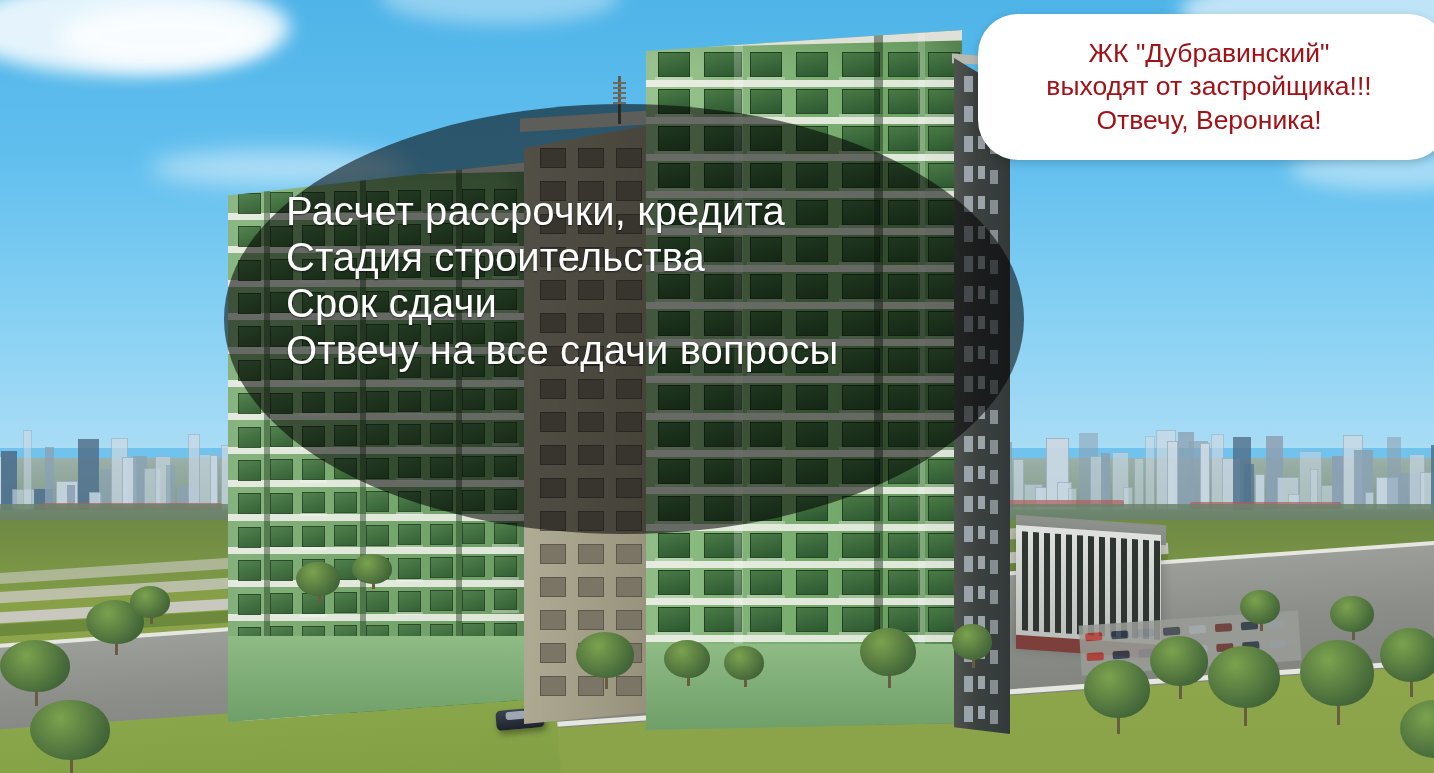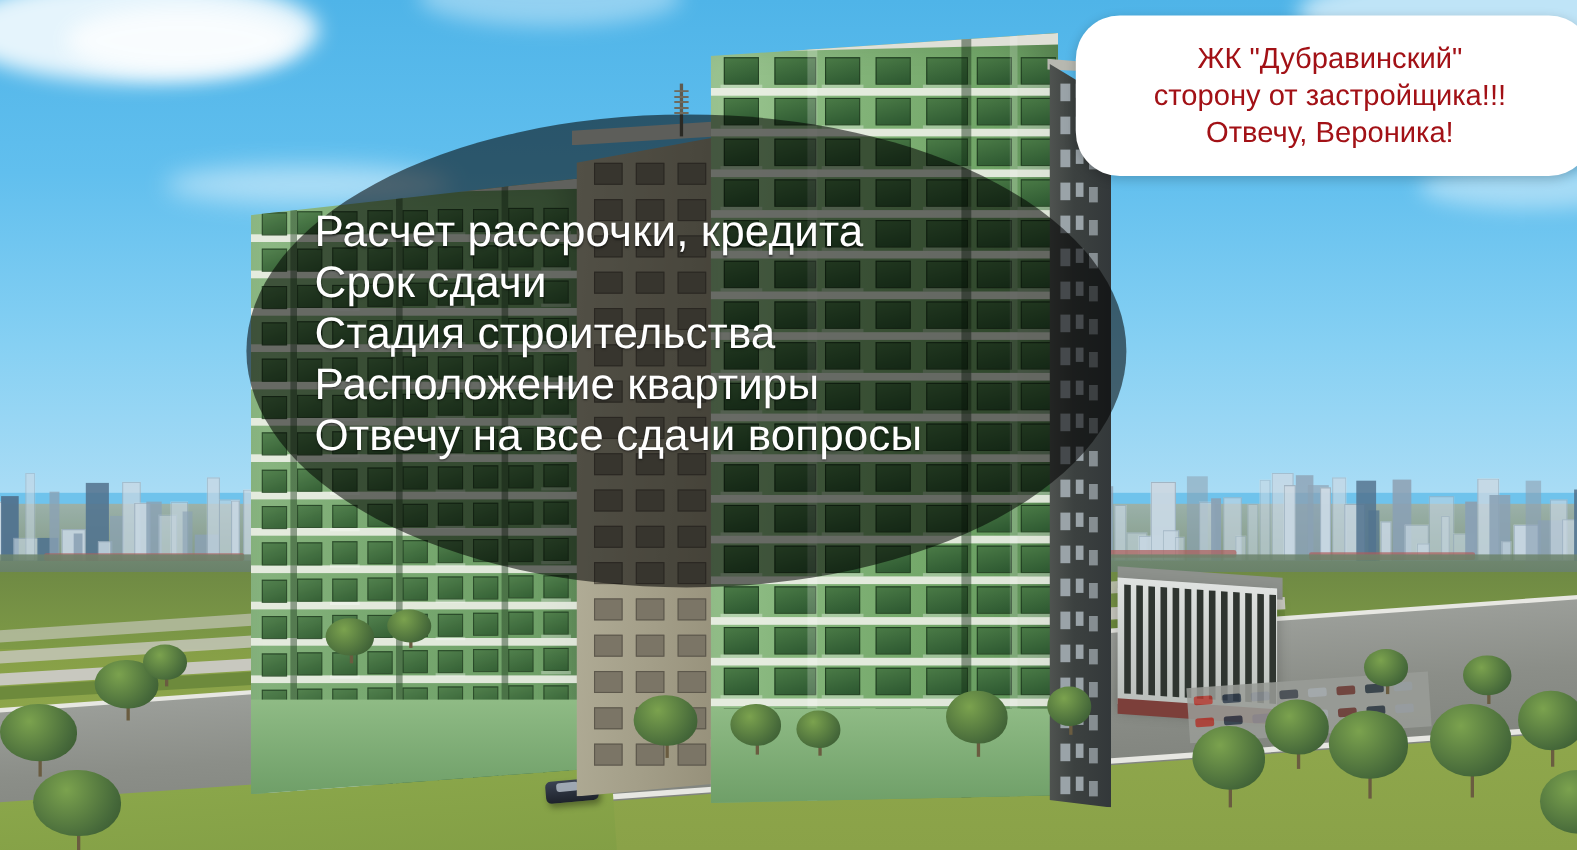--- a/index.html
+++ b/index.html
@@ -976,28 +976,27 @@
       <div class="tree" style="left: 0px; top: 640px; width: 70px; height: 52px;"></div>
       <div class="trunk" style="left: 70px; top: 754px; height: 23px;"></div>
       <div class="tree" style="left: 30px; top: 700px; width: 80px; height: 60px;"></div>
       <div class="tree" style="left: 1400px; top: 700px; width: 70px; height: 58px;"></div>
     </div>
 
   <div class="shade"></div>
 
   <div class="bullets">
     <div>Расчет рассрочки, кредита</div>
+    <div>Стадия строительства</div>
     <div>Срок сдачи</div>
-    <div>Стадия строительства</div>
-    <div>Расположение квартиры</div>
     <div>Отвечу на все сдачи вопросы</div>
   </div>
 
   <div class="bubble">
     <div class="inner">
       <div>ЖК "Дубравинский"</div>
-      <div>сторону от застройщика!!!</div>
+      <div>выходят от застройщика!!!</div>
       <div>Отвечу, Вероника!</div>
     </div>
   </div>
 
 
 </div>
 
 </body></html>

